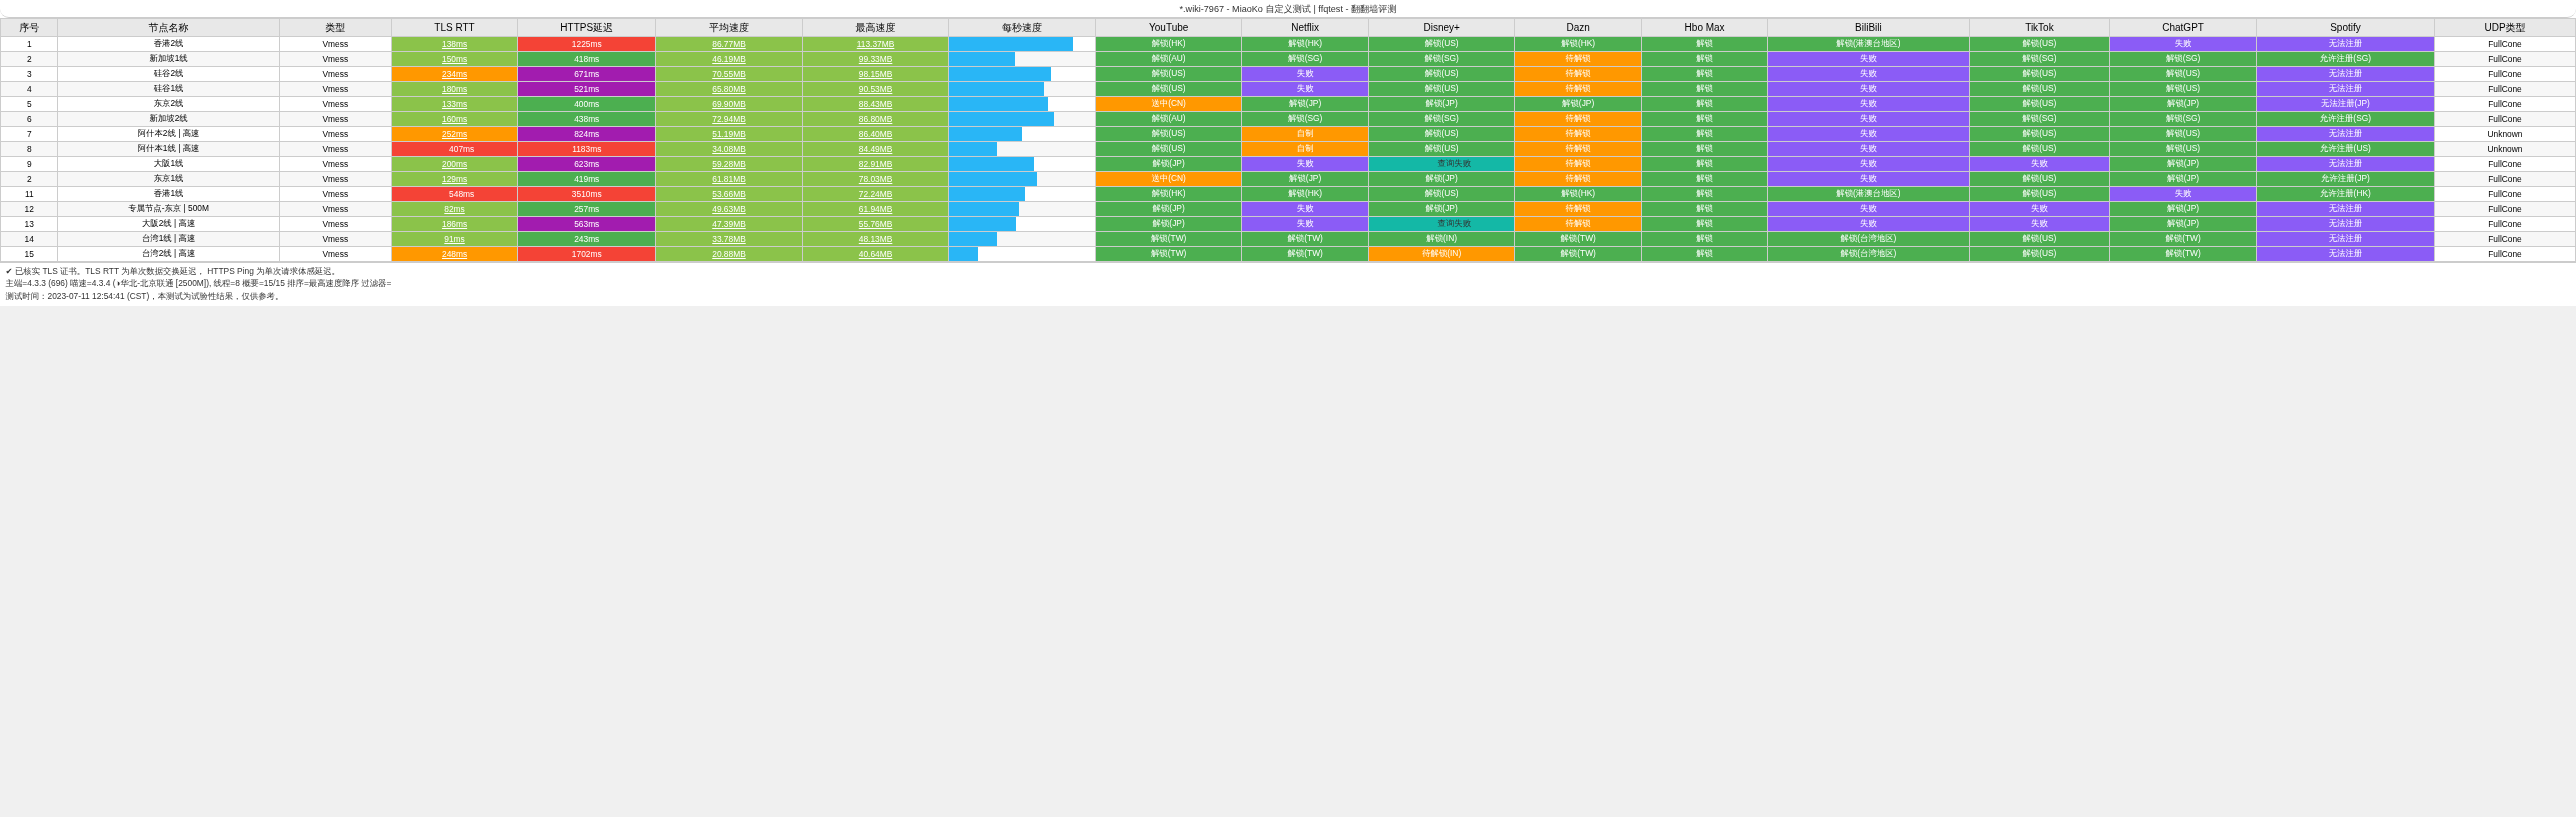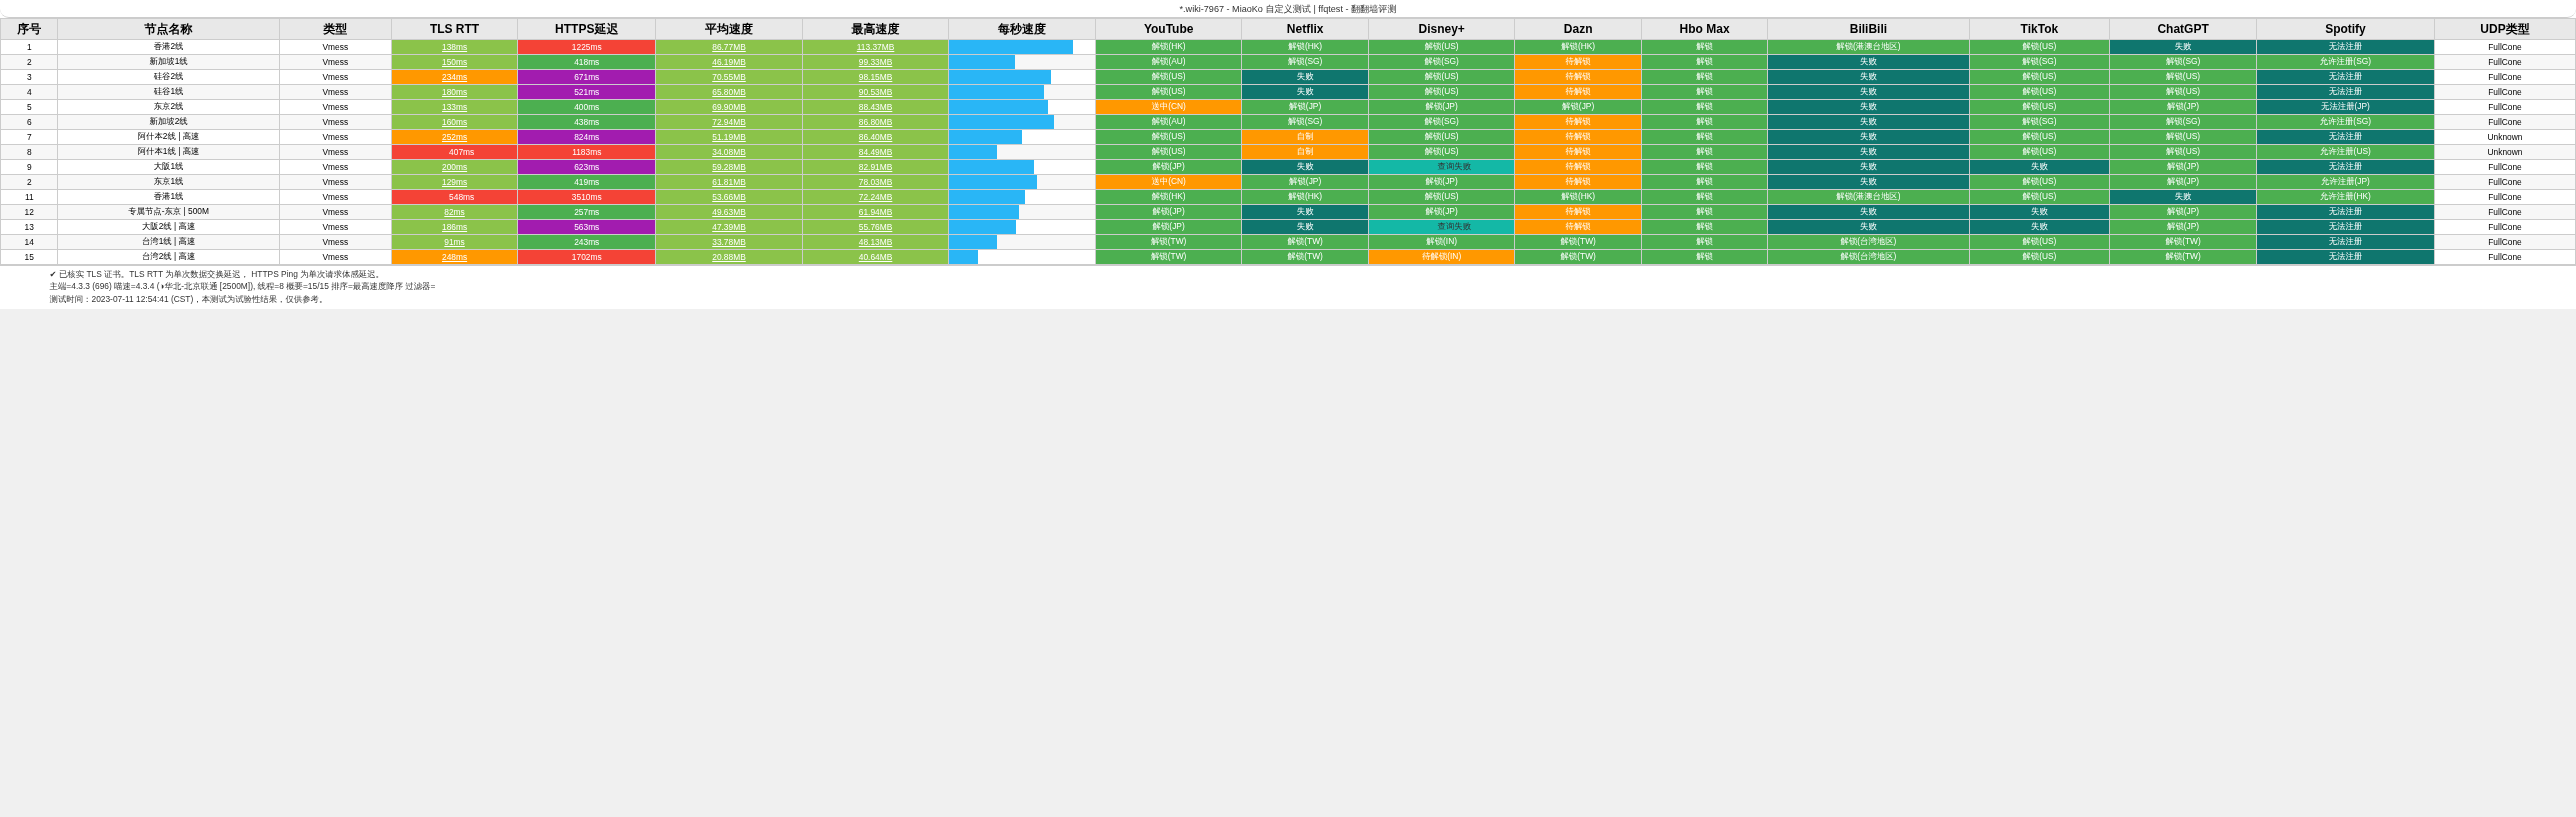--- a/index.html
+++ b/index.html
@@ -32,22 +32,22 @@
     th, td {
       border: 0.7px solid #ccc;
       padding: 1.4px 2.8px;
       text-align: center;
       font-size: 8.4px;
       white-space: nowrap;
       overflow: hidden;
       text-overflow: ellipsis;
     }
     th {
-      font-weight: bold;
-      font-size: 12px;
+      font-weight: normal;
+      font-size: 10px;
       margin-left: 12px;
     }
     tbody tr:nth-child(odd) { background: #fff; }
     tbody tr:nth-child(even) { background: #f7f7f7; }
 
     
     .rtt-green { background: #8bc34a; color: #fff; text-decoration: underline; }
     .rtt-orange { background: #ff9800; color: #fff; text-decoration: underline; }
     .rtt-red { background: #f44336; color: #fff; padding-left: 17px; }
 
@@ -67,32 +67,32 @@
       background: #29b6f6;
       display: flex;
       align-items: center;
       justify-content: center;
       color: #fff;
       font-size: 7.7px;
       font-weight: bold;
     }
 
     .unlock-green { background: #4caf50; color: #fff; }
-    .unlock-red { background: #0f766e; color: #fff; }
+    .unlock-red { background: #8b5cf6; color: #fff; }
     .unlock-gray { background: #14b8a6; color: #333; padding-left: 28px; }
     .unlock-orange { background: #ff9800; color: #fff; }
 
     .footer {
       padding: 2.8px 5.6px;
       font-size: 8.4px;
       color: #333;
       border-top: 0.7px solid #ccc;
       background: #fff;
     }
-    .footer-row { margin-bottom: 1.4px; margin-left: 44px; }
+    .footer-row { margin-bottom: 1.4px; }
 
     
     col.col-seq { width: 20px; }
     col.col-name { width: 77px; }
     col.col-type { width: 39px; }
     col.col-tls { width: 44px; }
     col.col-https { width: 48px; }
     col.col-avg { width: 51px; }
     col.col-max { width: 51px; }
     col.col-per { width: 51px; }

